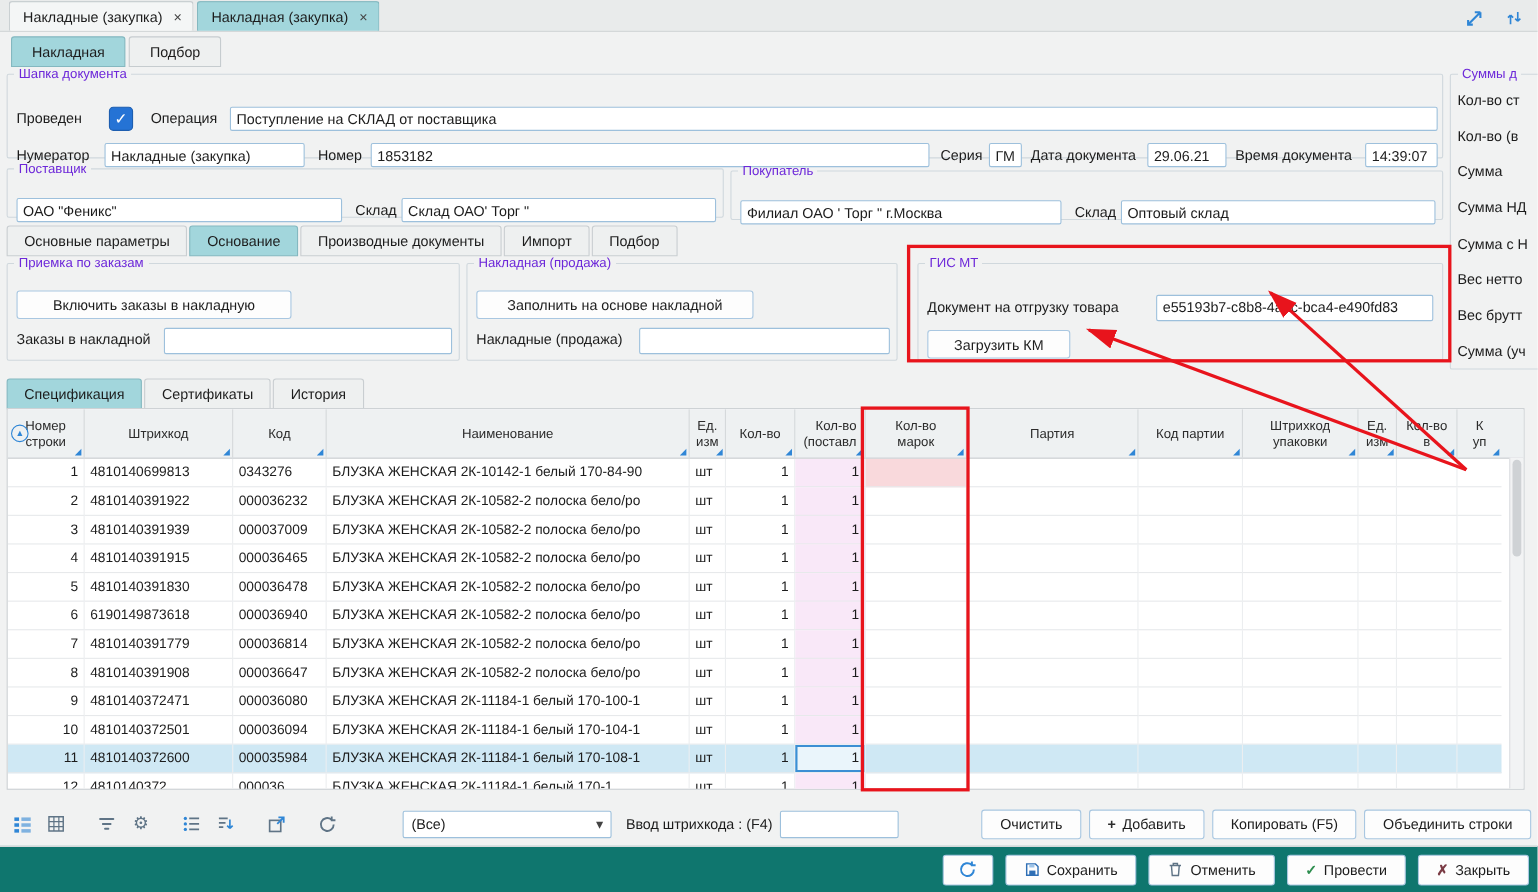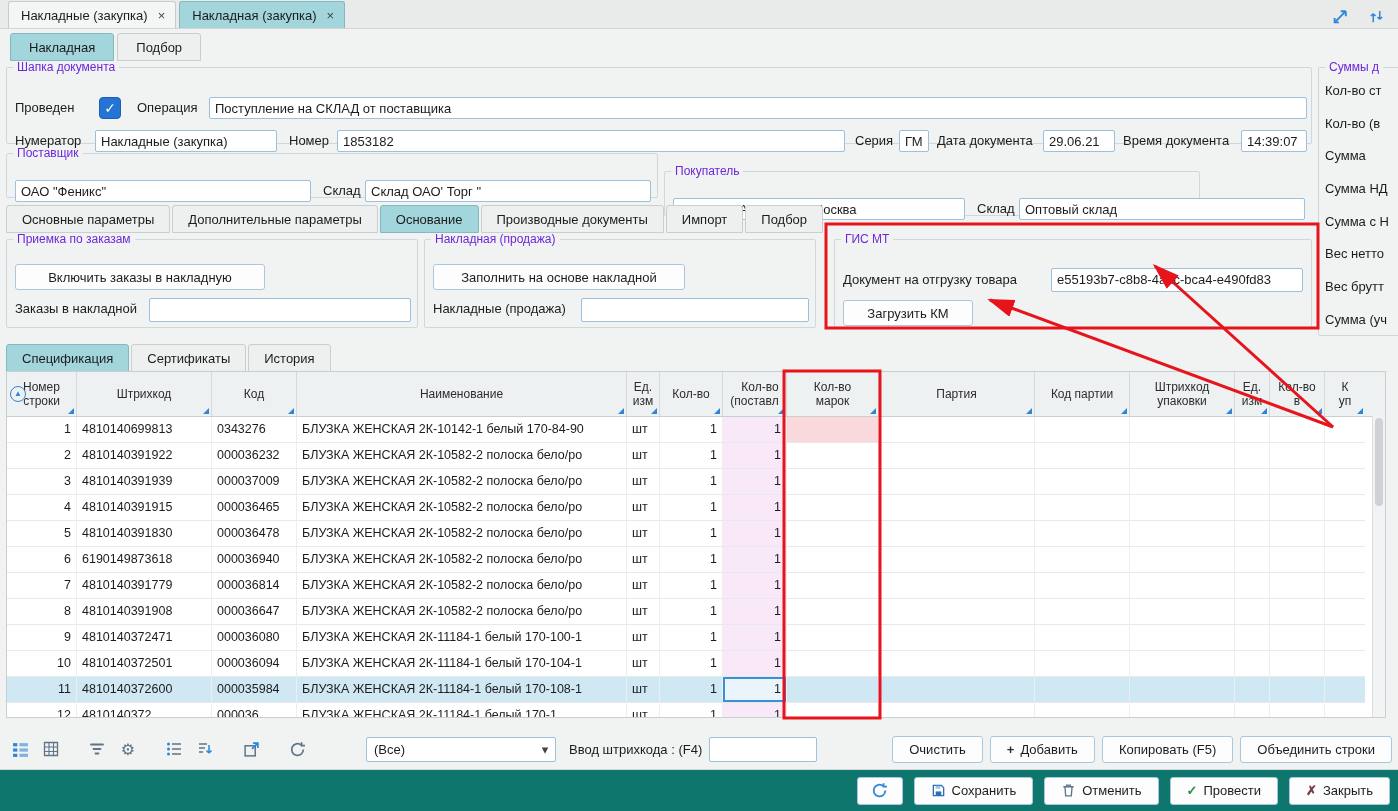--- a/index.html
+++ b/index.html
@@ -143,21 +143,21 @@
     <div class="input" style="left:1234px;top:56px;width:66px;">14:39:07</div>
   </fieldset>
 
   <fieldset style="left:6px;top:146px;width:652px;height:52px;">
     <legend>Поставщик</legend>
     <div class="input" style="left:8px;top:20px;width:296px;">ОАО "Феникс"</div>
     <span class="lbl" style="left:316px;top:23px;">Склад</span>
     <div class="input" style="left:358px;top:20px;width:286px;">Склад ОАО' Торг  "</div>
   </fieldset>
 
-  <fieldset style="left:664px;top:164px;width:536px;height:52px;">
+  <fieldset style="left:664px;top:148px;width:648px;height:52px;">
     <legend>Покупатель</legend>
     <div class="input" style="left:8px;top:20px;width:292px;">Филиал ОАО ' Торг " г.Москва</div>
     <span class="lbl" style="left:312px;top:23px;">Склад</span>
     <div class="input" style="left:354px;top:20px;width:286px;">Оптовый склад</div>
   </fieldset>
 
   <fieldset id="fs-sums" style="left:1318px;top:60px;width:90px;height:276px;">
     <legend>Суммы д</legend>
     <div>
         <div class="sum-row">Кол-во ст</div>
@@ -166,21 +166,20 @@
         <div class="sum-row">Сумма НД</div>
         <div class="sum-row">Сумма с Н</div>
         <div class="sum-row">Вес нетто</div>
         <div class="sum-row">Вес брутт</div>
         <div class="sum-row">Сумма (уч</div>
       </div>
   </fieldset>
 
   <div class="ptabs">
     <div class="ptab">Основные параметры</div>
-    <div class="ptab">Дополнительные параметры</div>
     <div class="ptab active">Основание</div>
     <div class="ptab">Производные документы</div>
     <div class="ptab">Импорт</div>
     <div class="ptab">Подбор</div>
   </div>
 
   <fieldset style="left:6px;top:232px;width:412px;height:96px;">
     <legend>Приемка по заказам</legend>
     <div class="btn abs" style="left:8px;top:18px;width:250px;">Включить заказы в накладную</div>
     <span class="lbl" style="left:8px;top:55px;">Заказы в накладной</span>

